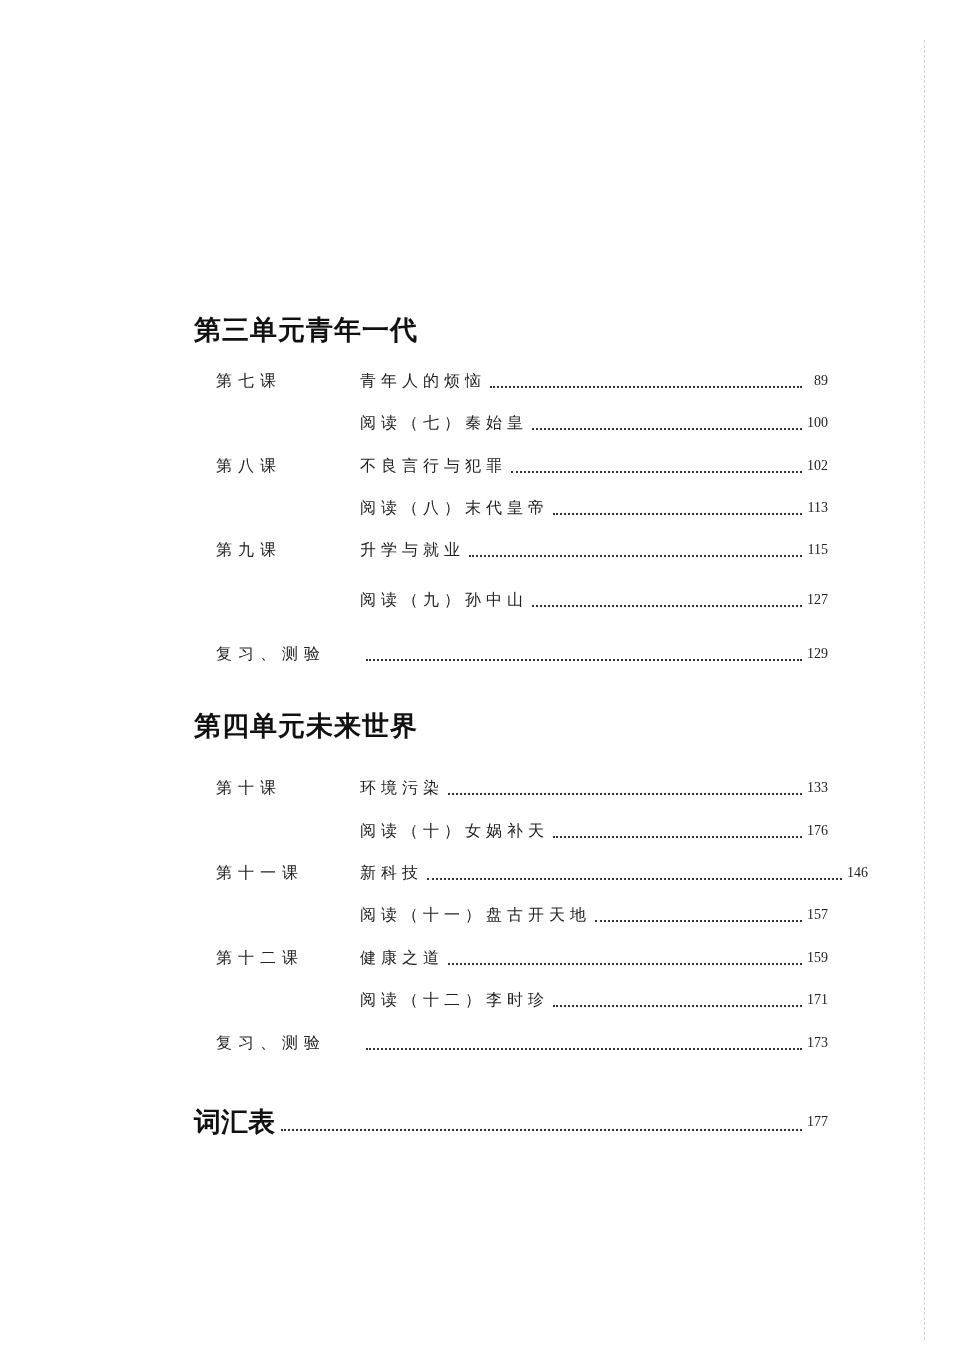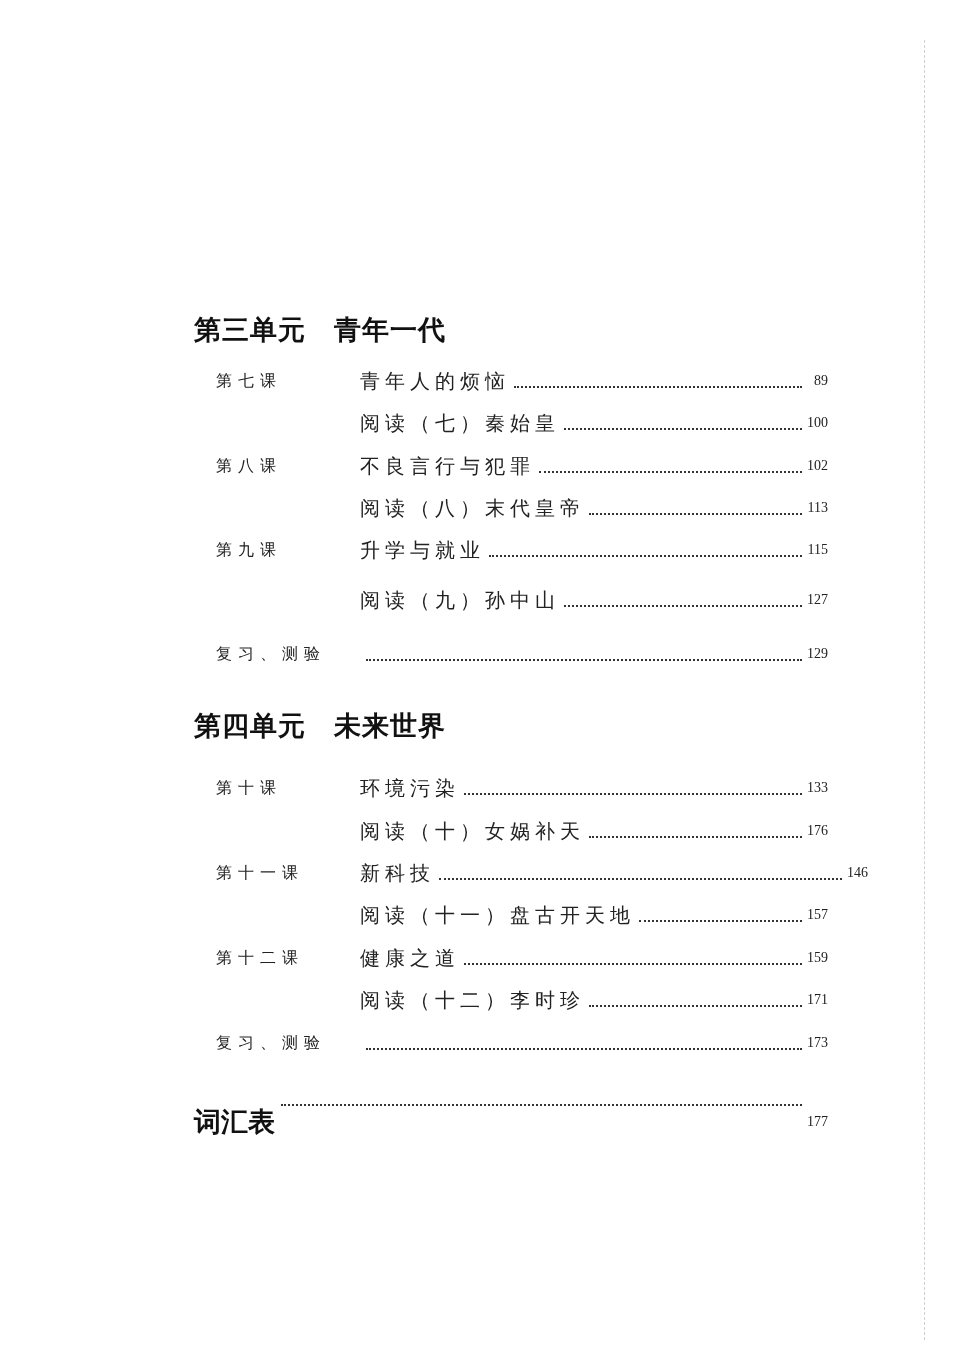--- a/index.html
+++ b/index.html
@@ -34,21 +34,21 @@
       position: absolute;
       left: 194px;
       font-family: "DejaVu Sans", "Liberation Sans", sans-serif;
       font-weight: bold;
       font-size: 27px;
       letter-spacing: 1px;
       color: #111;
       white-space: nowrap;
     }
     .unit-title .num { display: inline-block; }
-    .unit-title .name { display: inline-block; margin-left: 28px; }
+    .unit-title .name { display: inline-block; }
     .row {
       position: absolute;
       left: 0;
       width: 960px;
       height: 28px;
     }
     .lesson-label {
       position: absolute;
       left: 216px;
       top: 0;
@@ -62,21 +62,21 @@
       position: absolute;
       left: 360px;
       right: 132px;
       top: 0;
       display: flex;
       align-items: flex-end;
       line-height: 28px;
     }
     .entry.review { left: 366px; }
     .entry-title {
-      font-size: 20px;
+      font-size: 16px;
       letter-spacing: 5px;
       color: #222;
       white-space: nowrap;
       flex: 0 0 auto;
       padding-right: 4px;
     }
     .leader {
       flex: 1 1 auto;
       height: 0;
       border-bottom: 2px dotted #333;
@@ -91,21 +91,21 @@
       line-height: 28px;
       min-width: 24px;
       text-align: right;
     }
     .glossary {
       position: absolute;
       left: 194px;
       right: 132px;
       top: 1104px;
       display: flex;
-      align-items: flex-start;
+      align-items: flex-end;
       height: 36px;
     }
     .glossary-title {
       font-family: "DejaVu Sans", "Liberation Sans", sans-serif;
       font-weight: bold;
       font-size: 27px;
       color: #111;
       white-space: nowrap;
       padding-right: 6px;
       line-height: 36px;

